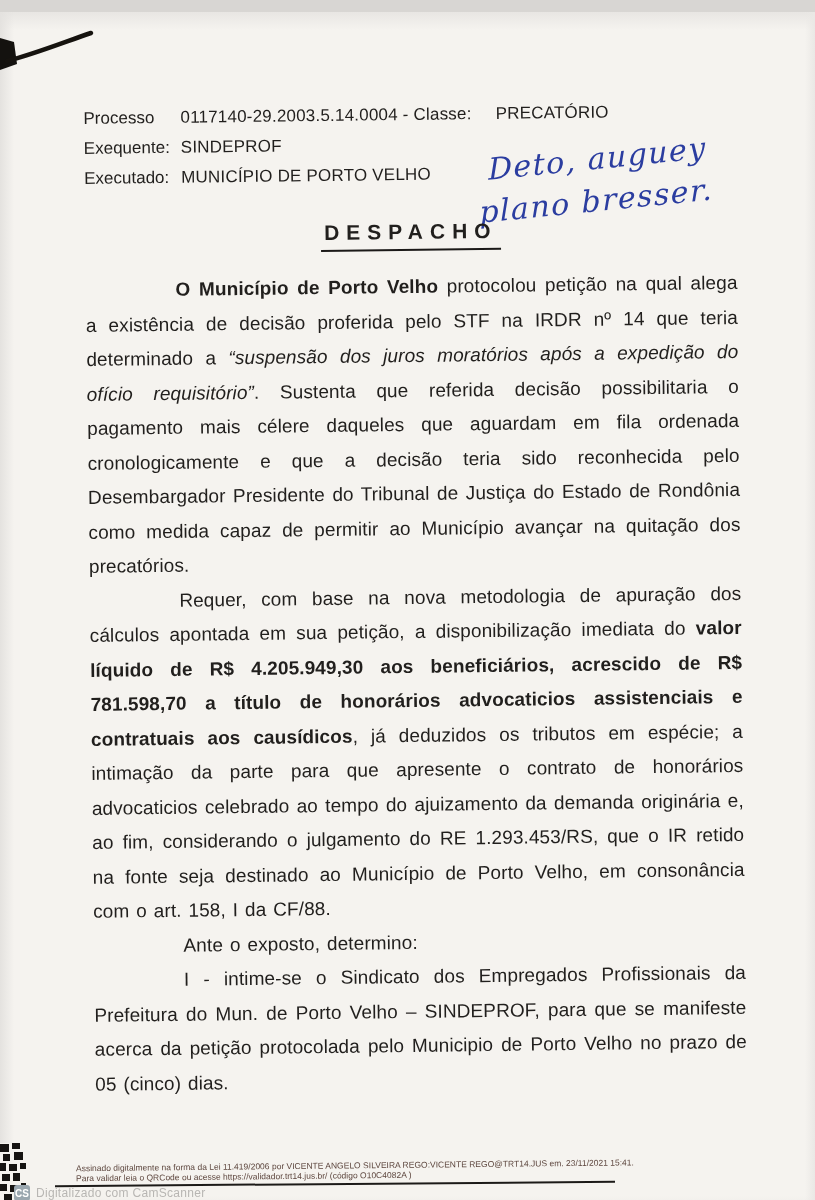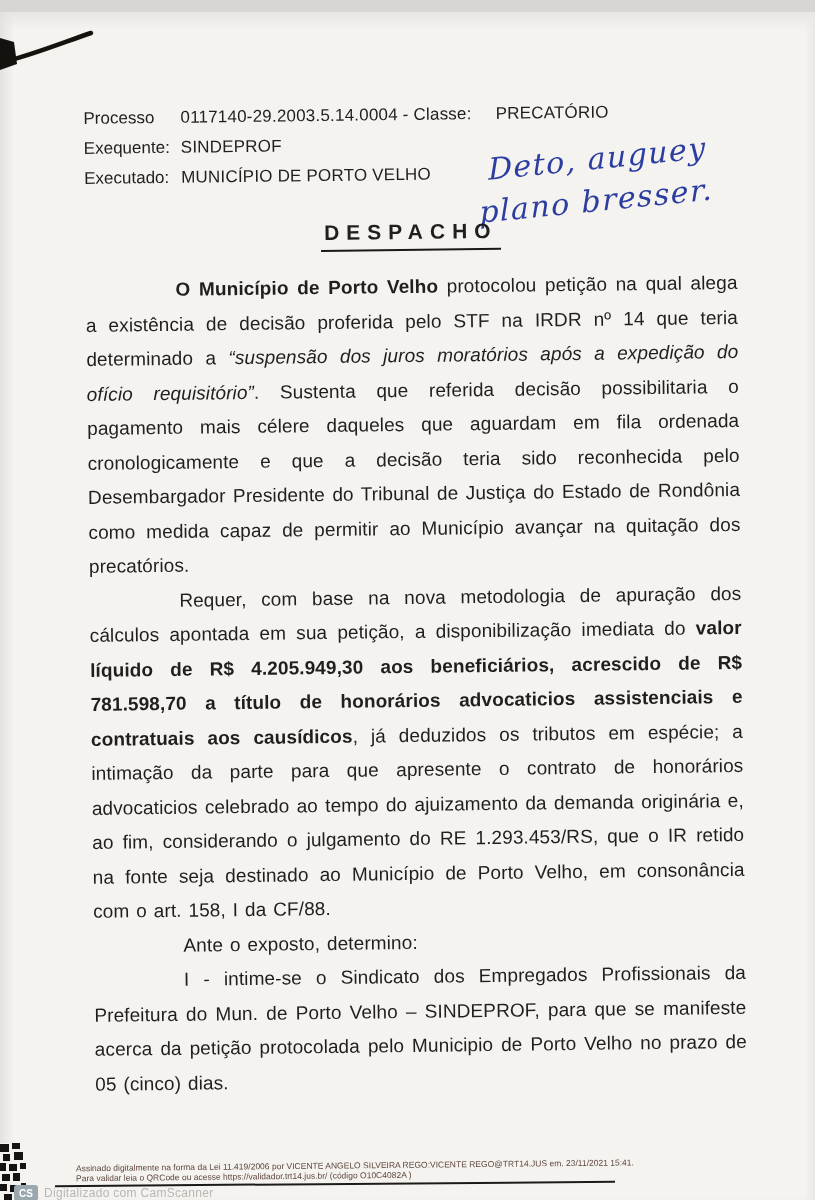--- a/index.html
+++ b/index.html
@@ -59,21 +59,21 @@
     white-space:nowrap;
   }
   .sig-divider{
     position:absolute;left:55px;top:1171px;width:560px;height:2px;
     background:#1c1a18;
     transform:rotate(-0.45deg);
   }
   .qr-fragment{position:absolute;left:0;top:1131px;width:34px;height:57px;}
   .camscanner{position:absolute;left:14px;top:1173px;display:flex;align-items:center;gap:6px;}
   .cs-badge{
-    width:24px;height:16px;border-radius:3px;
+    width:16px;height:16px;border-radius:3px;
     background:#9aa7af;color:#fff;
     font-size:10px;font-weight:bold;
     display:flex;align-items:center;justify-content:center;
   }
   .cs-text{color:#b8b6b3;font-size:12px;letter-spacing:0.3px;}
 </style>
 </head>
 <body>
 
 <div class="page">

